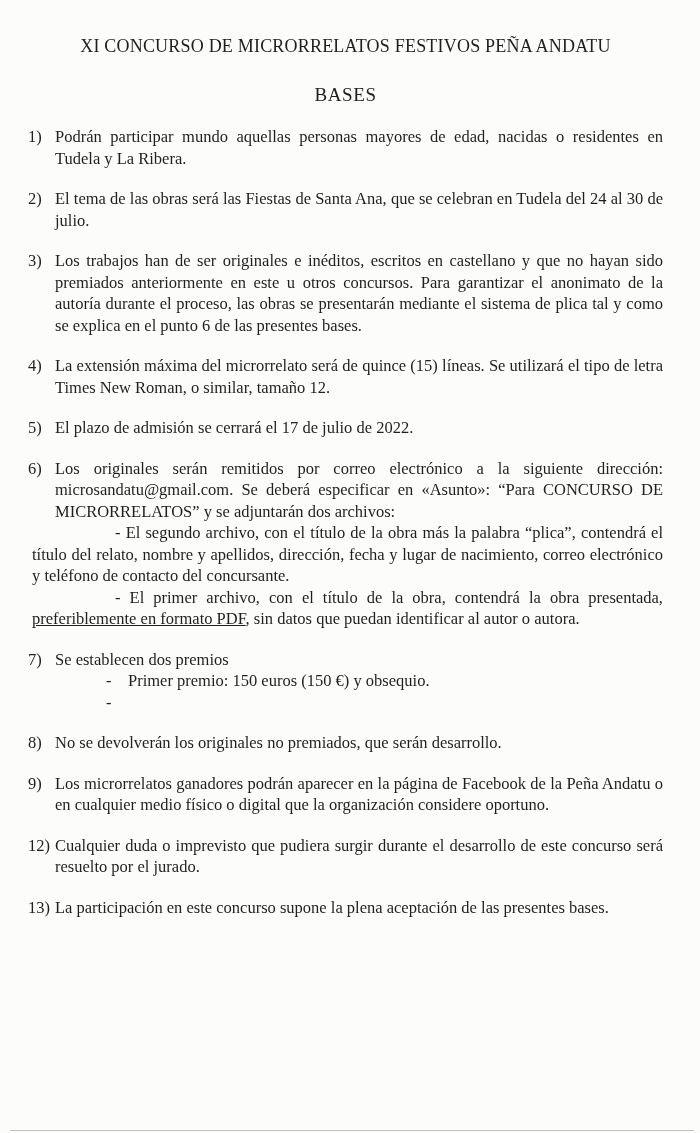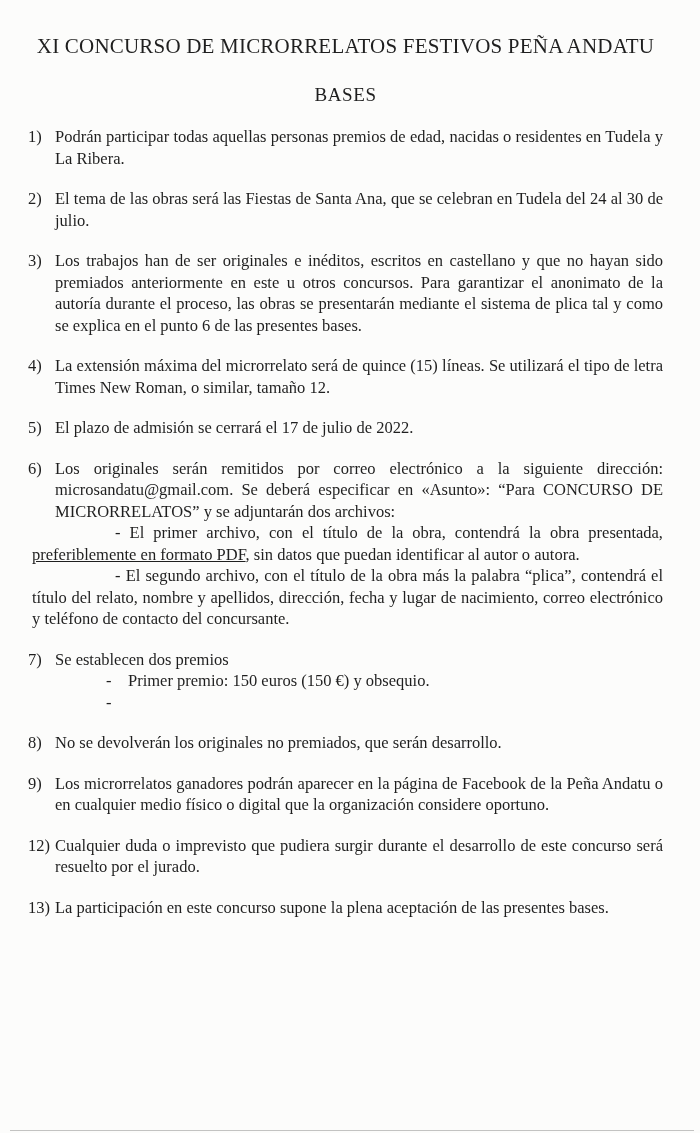--- a/index.html
+++ b/index.html
@@ -23,21 +23,21 @@
   .page::after {
     content: "";
     position: absolute;
     left: 10px; right: 6px; bottom: 2px;
     height: 1.5px;
     background: #8a8a8a;
     opacity: .5;
   }
   .doc-title {
     text-align: center;
-    font-size: 21px;
+    font-size: 18px;
     line-height: 24px;
     letter-spacing: 0.2px;
     font-weight: normal;
     margin: 0;
   }
   .bases {
     text-align: center;
     font-size: 19px;
     line-height: 21px;
     letter-spacing: 0.6px;
@@ -69,21 +69,21 @@
     <span>XI CONCURSO DE MICRORRELATOS FESTIVOS PEÑA ANDATU</span><br>
   </h1>
 
   <div class="bases">BASES</div>
 
   <div class="rules">
 
     <div class="item">
       <div class="row">
         <div class="num">1)</div>
-        <div class="txt">Podrán participar todas aquellas personas premios de edad, nacidas o residentes en Tudela y La Ribera.</div>
+        <div class="txt">Podrán participar mundo aquellas personas mayores de edad, nacidas o residentes en Tudela y La Ribera.</div>
       </div>
     </div>
 
     <div class="item">
       <div class="row">
         <div class="num">2)</div>
         <div class="txt">El tema de las obras será las Fiestas de Santa Ana, que se celebran en Tudela del 24 al 30 de julio.</div>
       </div>
     </div>
 
@@ -106,22 +106,22 @@
         <div class="num">5)</div>
         <div class="txt">El plazo de admisión se cerrará el 17 de julio de 2022.</div>
       </div>
     </div>
 
     <div class="item">
       <div class="row">
         <div class="num">6)</div>
         <div class="txt"><span>Los originales serán remitidos por correo electrónico a la siguiente dirección: </span><b>microsandatu@gmail.com</b><span>. Se deberá especificar en «Asunto»: “Para CONCURSO DE MICRORRELATOS” y se adjuntarán dos archivos:</span></div>
       </div>
+      <div class="subpar">- El segundo archivo, con el título de la obra más la palabra “plica”, contendrá el título del relato, nombre y apellidos, dirección, fecha y lugar de nacimiento, correo electrónico y teléfono de contacto del concursante.</div>
       <div class="subpar"><span>- El primer archivo, con el título de la obra, contendrá la obra presentada, </span><span class="u">preferiblemente en formato PDF</span><span>, sin datos que puedan identificar al autor o autora.</span></div>
-      <div class="subpar">- El segundo archivo, con el título de la obra más la palabra “plica”, contendrá el título del relato, nombre y apellidos, dirección, fecha y lugar de nacimiento, correo electrónico y teléfono de contacto del concursante.</div>
     </div>
 
     <div class="item">
       <div class="row">
         <div class="num">7)</div>
         <div class="txt">Se establecen dos premios</div>
       </div>
       <div class="bullets">
         <div class="bullet">
           <div class="dash">-</div>

